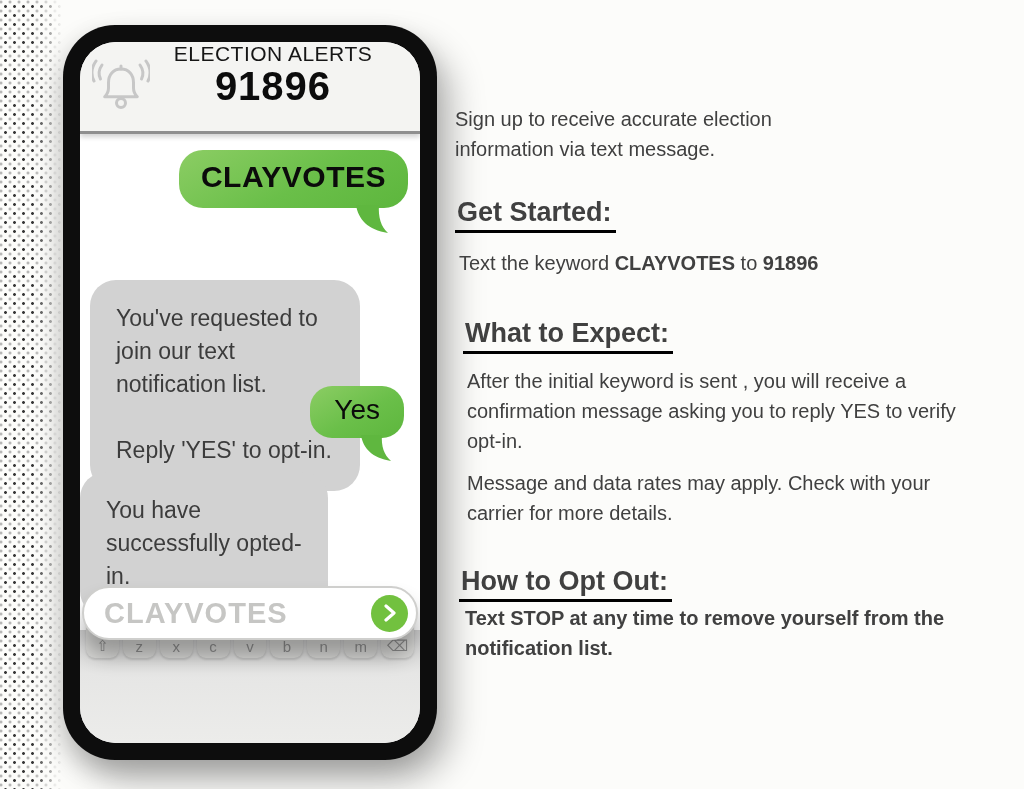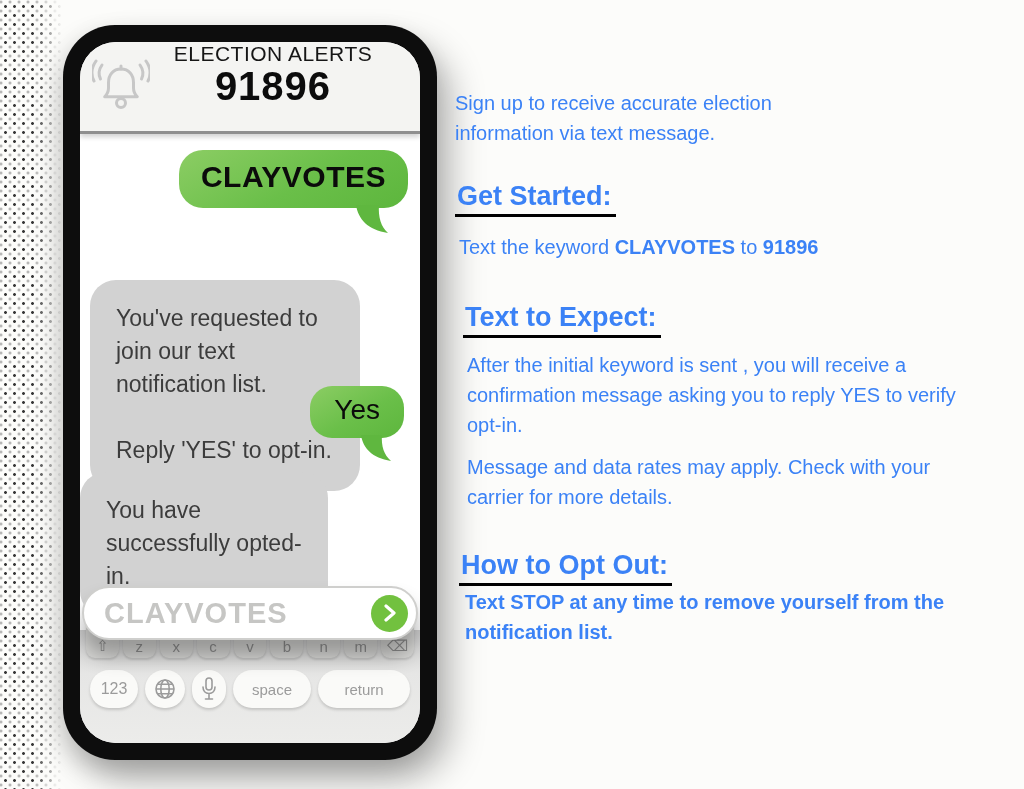--- a/index.html
+++ b/index.html
@@ -90,21 +90,21 @@
     display:flex;align-items:center;padding:0 8px 0 20px;
     box-shadow:0 16px 20px rgba(0,0,0,.30);
   }
   .composer-text{flex:1;font-size:29px;font-weight:bold;color:#c6c6c4;letter-spacing:1px;}
   .send-btn{
     width:37px;height:37px;border-radius:50%;background:#72c13f;
     display:flex;align-items:center;justify-content:center;flex:0 0 auto;
   }
   
   .info{
-    position:absolute;left:455px;top:88px;width:520px;color:#3b82f6;
+    position:absolute;left:455px;top:104px;width:520px;color:#404040;
     font-size:20px;line-height:30px;
   }
   .intro{width:400px;}
   .h-underline{
     display:inline-block;font-size:27px;font-weight:bold;line-height:30px;
     border-bottom:3px solid #000;padding:0 4px 3px 2px;
   }
   .sec-get{margin-top:33px;}
   .p-keyword{margin-top:15px;padding-left:4px;}
   .sec-expect{margin-top:40px;padding-left:8px;}
@@ -181,38 +181,20 @@
       <div class="key-letter">z</div>
       <div class="key-letter">x</div>
       <div class="key-letter">c</div>
       <div class="key-letter">v</div>
       <div class="key-letter">b</div>
       <div class="key-letter">n</div>
       <div class="key-letter">m</div>
       <div class="key-letter">⌫</div>
     </div>
 
-    <div class="bottom-row">
-      <div class="key key-123">123</div>
-      <div class="key key-globe">
-        <svg width="22" height="22" viewBox="0 0 22 22" fill="none">
-          <circle cx="11" cy="11" r="9" stroke="#9b9b9b" stroke-width="1.6"></circle>
-          <ellipse cx="11" cy="11" rx="4.2" ry="9" stroke="#9b9b9b" stroke-width="1.6"></ellipse>
-          <path d="M2 11 h18 M3.2 6.2 h15.6 M3.2 15.8 h15.6" stroke="#9b9b9b" stroke-width="1.6"></path>
-        </svg>
-      </div>
-      <div class="key key-mic">
-        <svg width="14" height="24" viewBox="0 0 14 24" fill="none">
-          <rect x="4" y="1" width="6" height="12" rx="3" stroke="#9b9b9b" stroke-width="1.6"></rect>
-          <path d="M1 10 c0 4 2.5 6.5 6 6.5 s6 -2.5 6 -6.5 M7 16.5 v5 M3.5 22 h7" stroke="#9b9b9b" stroke-width="1.6" stroke-linecap="round"></path>
-        </svg>
-      </div>
-      <div class="key key-space">space</div>
-      <div class="key key-return">return</div>
-    </div>
 
     <div class="composer">
       <div class="composer-text">CLAYVOTES</div>
       <div class="send-btn">
         <svg width="18" height="18" viewBox="0 0 18 18" fill="none">
           <path d="M5 2 L13 9 L5 16" stroke="#ffffff" stroke-width="3.2" stroke-linecap="round" stroke-linejoin="round"></path>
         </svg>
       </div>
     </div>
 
@@ -223,21 +205,21 @@
   <div class="intro">Sign up to receive accurate election information via text message.</div>
 
   <div class="sec-get">
     <span class="h-underline">Get Started:</span>
     <div class="p-keyword">
       <span>Text the keyword </span><span class="bold">CLAYVOTES</span><span> to </span><span class="bold">91896</span>
     </div>
   </div>
 
   <div class="sec-expect">
-    <span class="h-underline">Text to Expect:</span>
+    <span class="h-underline">What to Expect:</span>
     <div class="para">After the initial keyword is sent , you will receive a confirmation message asking you to reply YES to verify opt-in.</div>
     <div class="para para-rates">Message and data rates may apply. Check with your carrier for more details.</div>
   </div>
 
   <div class="sec-opt">
     <span class="h-underline">How to Opt Out:</span>
     <div class="para">Text STOP at any time to remove yourself from the notification list.</div>
   </div>
 </div>
 

